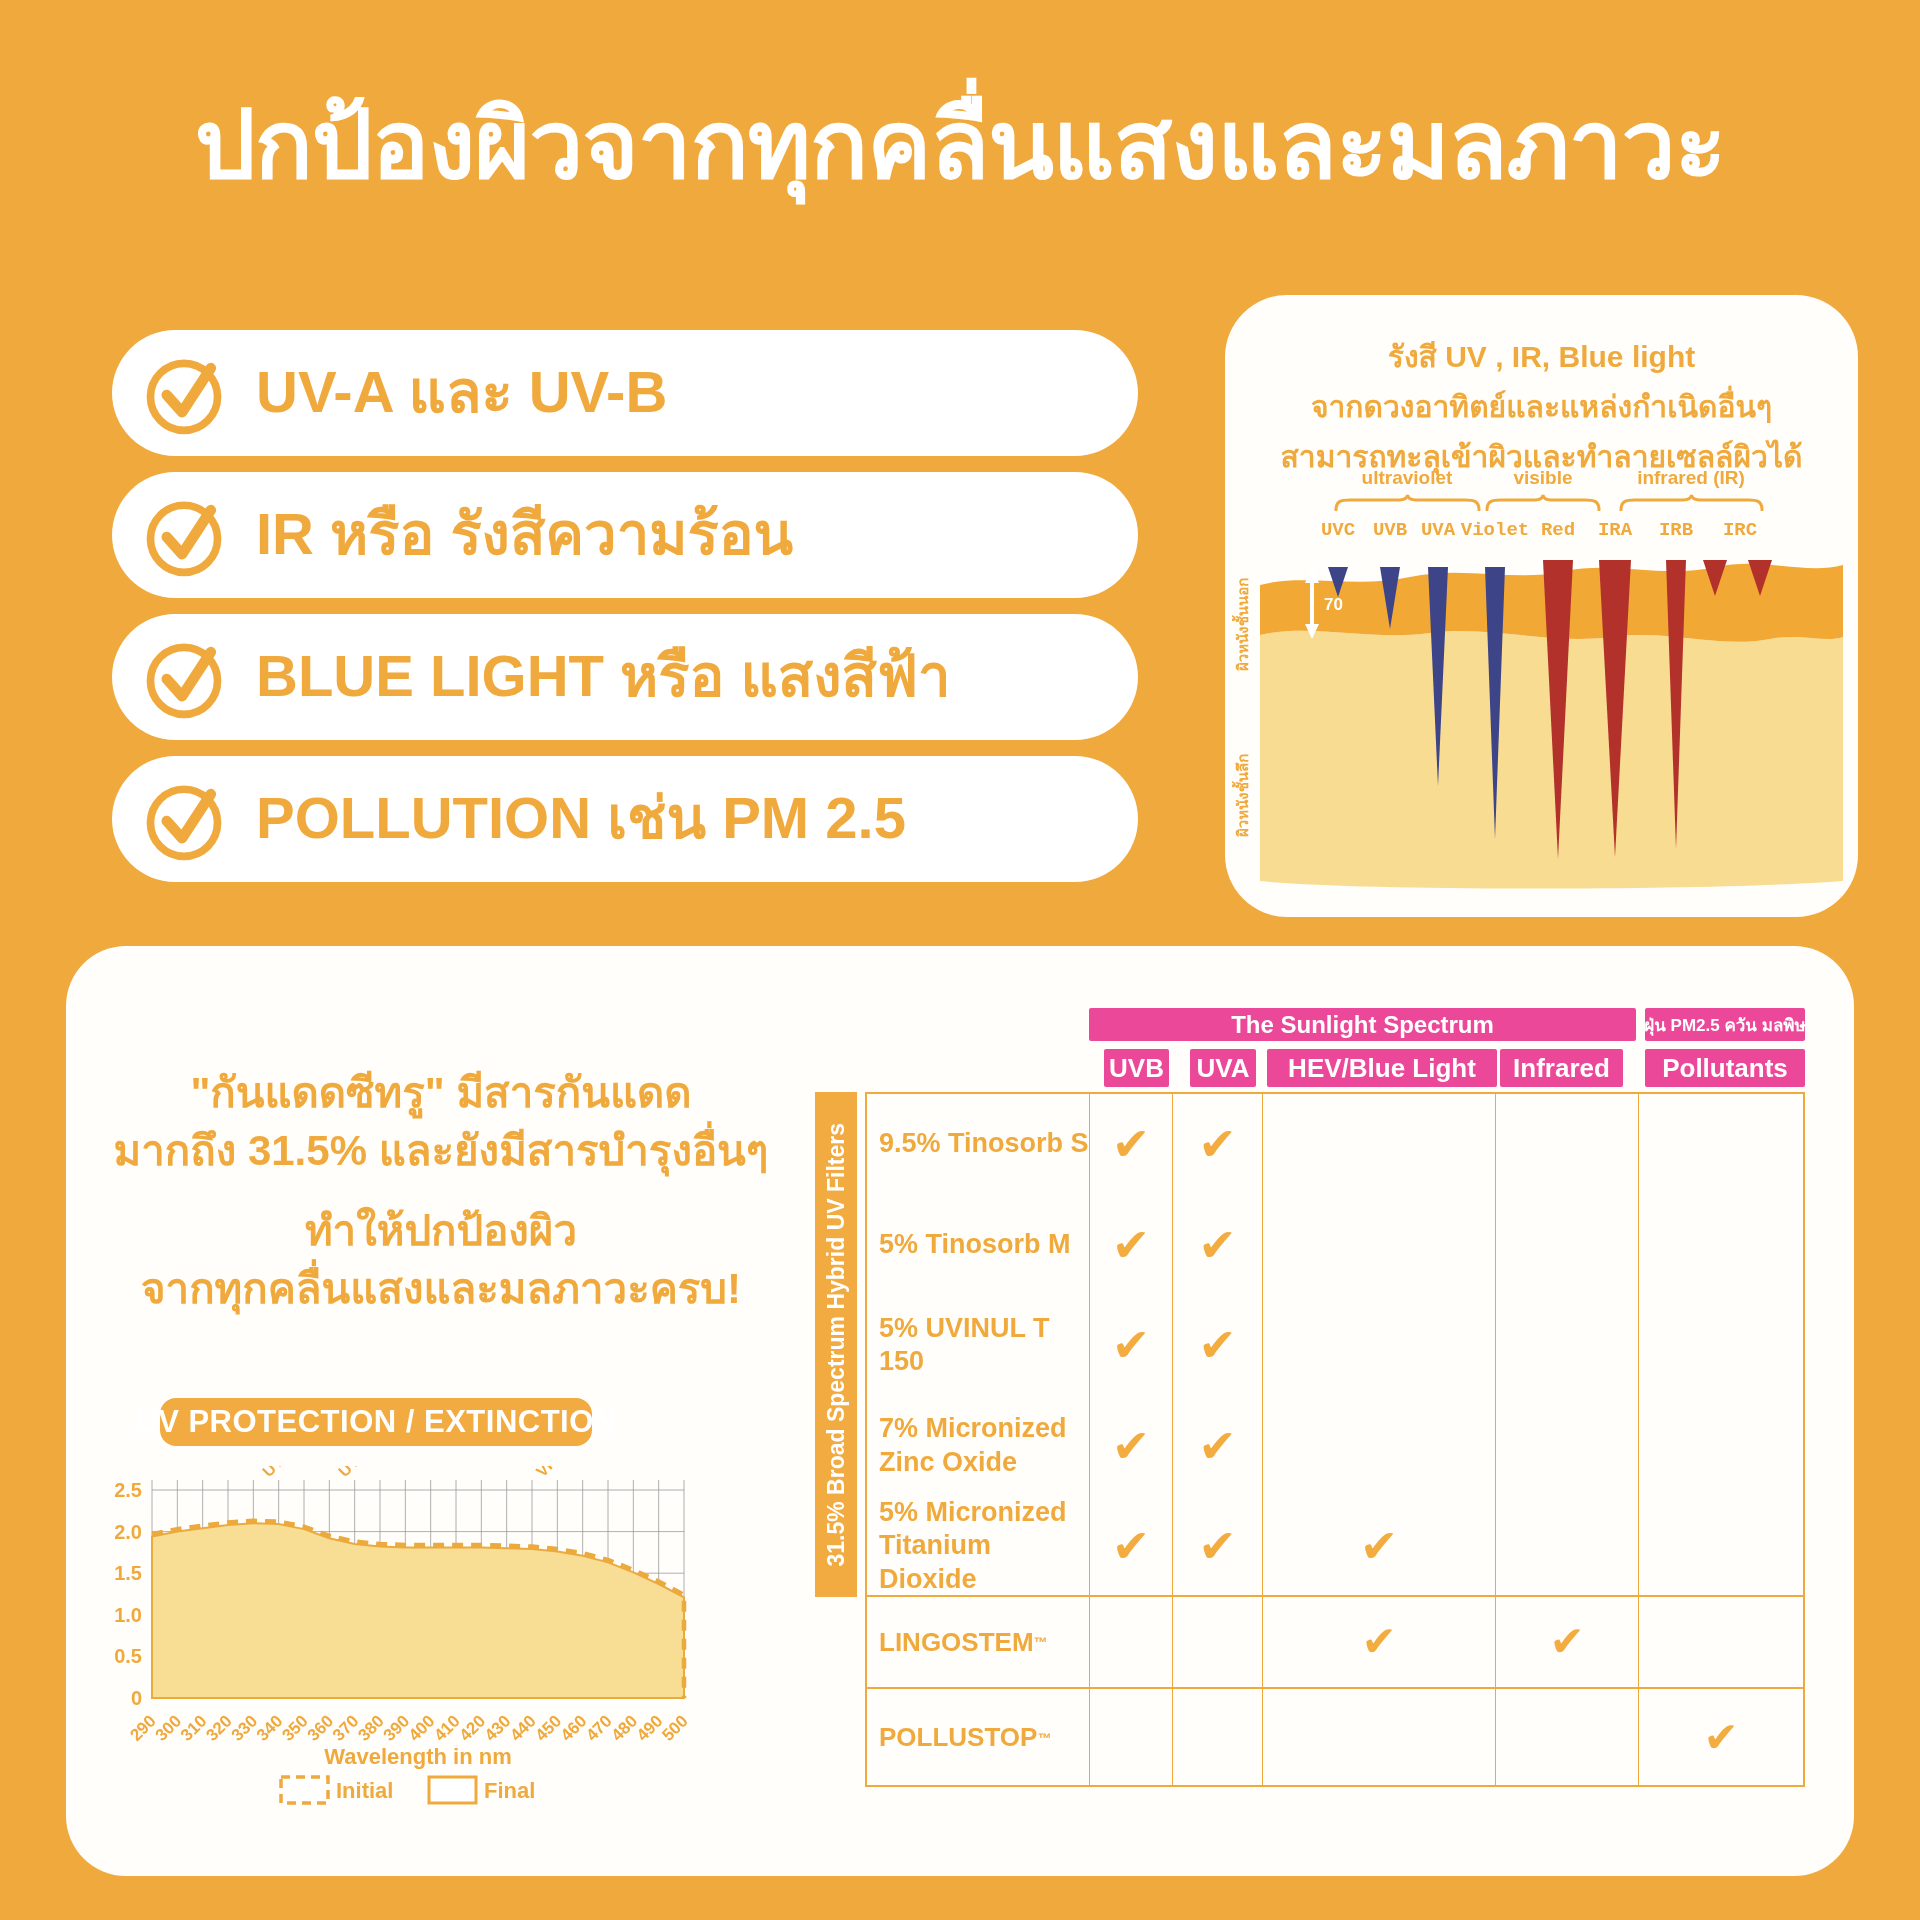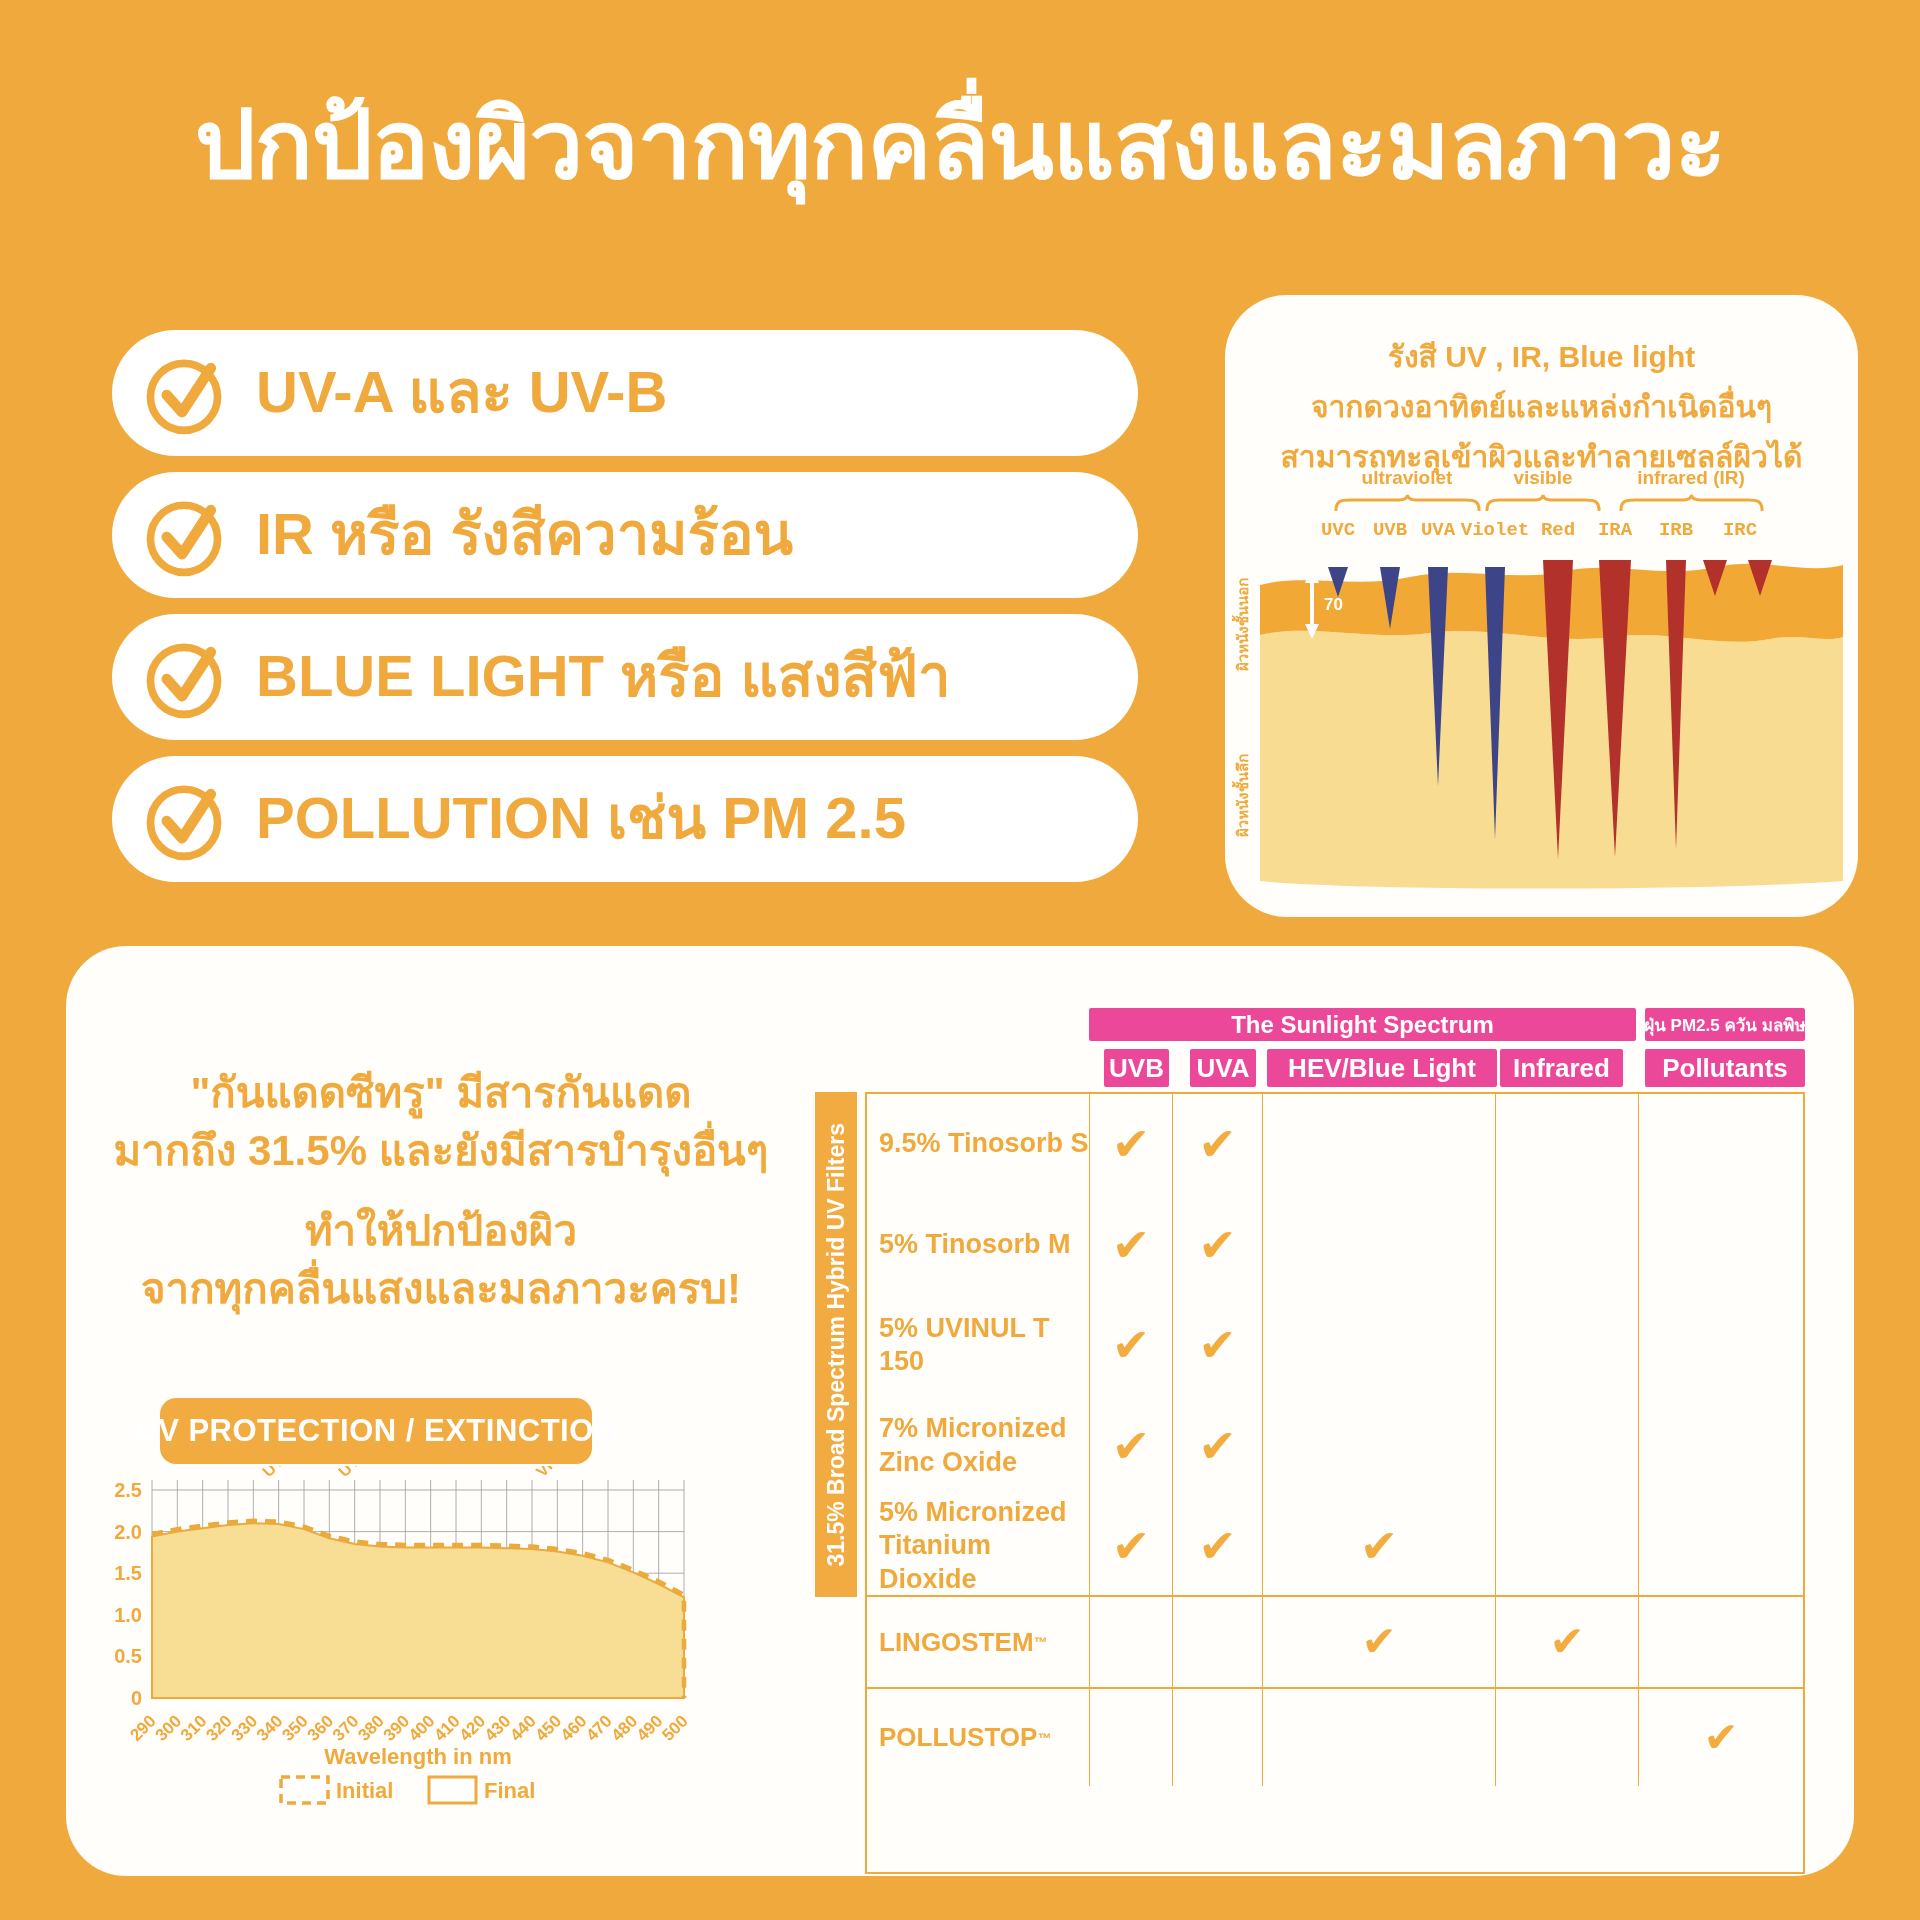--- a/index.html
+++ b/index.html
@@ -63,21 +63,21 @@
     position:absolute;left:66px;top:946px;width:1788px;height:930px;
     background:#FFFEFB;border-radius:60px;
   }
   .intro{
     position:absolute;left:20px;top:118px;width:710px;text-align:center;
     color:#F0A93C;font-weight:700;font-size:42px;line-height:1.38;
   }
   .intro p{margin:0;white-space:nowrap;}
   .intro .gap-top{margin-top:22px;}
   .badge{
-    position:absolute;left:94px;top:452px;width:432px;height:66px;
+    position:absolute;left:94px;top:452px;width:432px;height:48px;
     background:#F1AB41;border-radius:16px;
     display:flex;align-items:center;justify-content:center;
     color:#FFFFFF;font-size:31px;font-weight:700;letter-spacing:.5px;
     white-space:nowrap;
   }
   .ext-svg{position:absolute;left:28px;top:520px;width:640px;height:345px;}
   
   .table-wrap{position:absolute;left:799px;top:62px;width:940px;height:779px;}
   .th-band{
     position:absolute;background:#ec4899;color:#fff;font-weight:700;
@@ -86,21 +86,21 @@
   }
   .side-band{
     position:absolute;left:-50px;top:84px;width:42px;height:505px;
     background:#F1AB41;display:flex;align-items:center;justify-content:center;
   }
   .side-band span{
     color:#fff;font-size:23px;font-weight:700;white-space:nowrap;
     writing-mode:vertical-rl;transform:rotate(180deg);
   }
   .tbody{
-    position:absolute;left:0;top:84px;width:940px;height:782px;
+    position:absolute;left:0;top:84px;width:940px;height:695px;
     border:2px solid #F0A93C;box-sizing:border-box;
   }
   .rowgroup{display:grid;grid-template-columns:223px 83px 90px 233px 143px 164px;box-sizing:border-box;}
   .rg-a{height:503px;border-bottom:2px solid #F0A93C;}
   .rg-b{height:92px;border-bottom:2px solid #F0A93C;}
   .rg-c{height:97px;}
   .coll{display:flex;flex-direction:column;border-right:1.5px solid #F0A93C;box-sizing:border-box;}
   .coll.last{border-right:none;}
   .ca{height:100.5px;display:flex;align-items:center;justify-content:center;box-sizing:border-box;}
   .cell-label{justify-content:flex-start;padding-left:12px;text-align:left;

